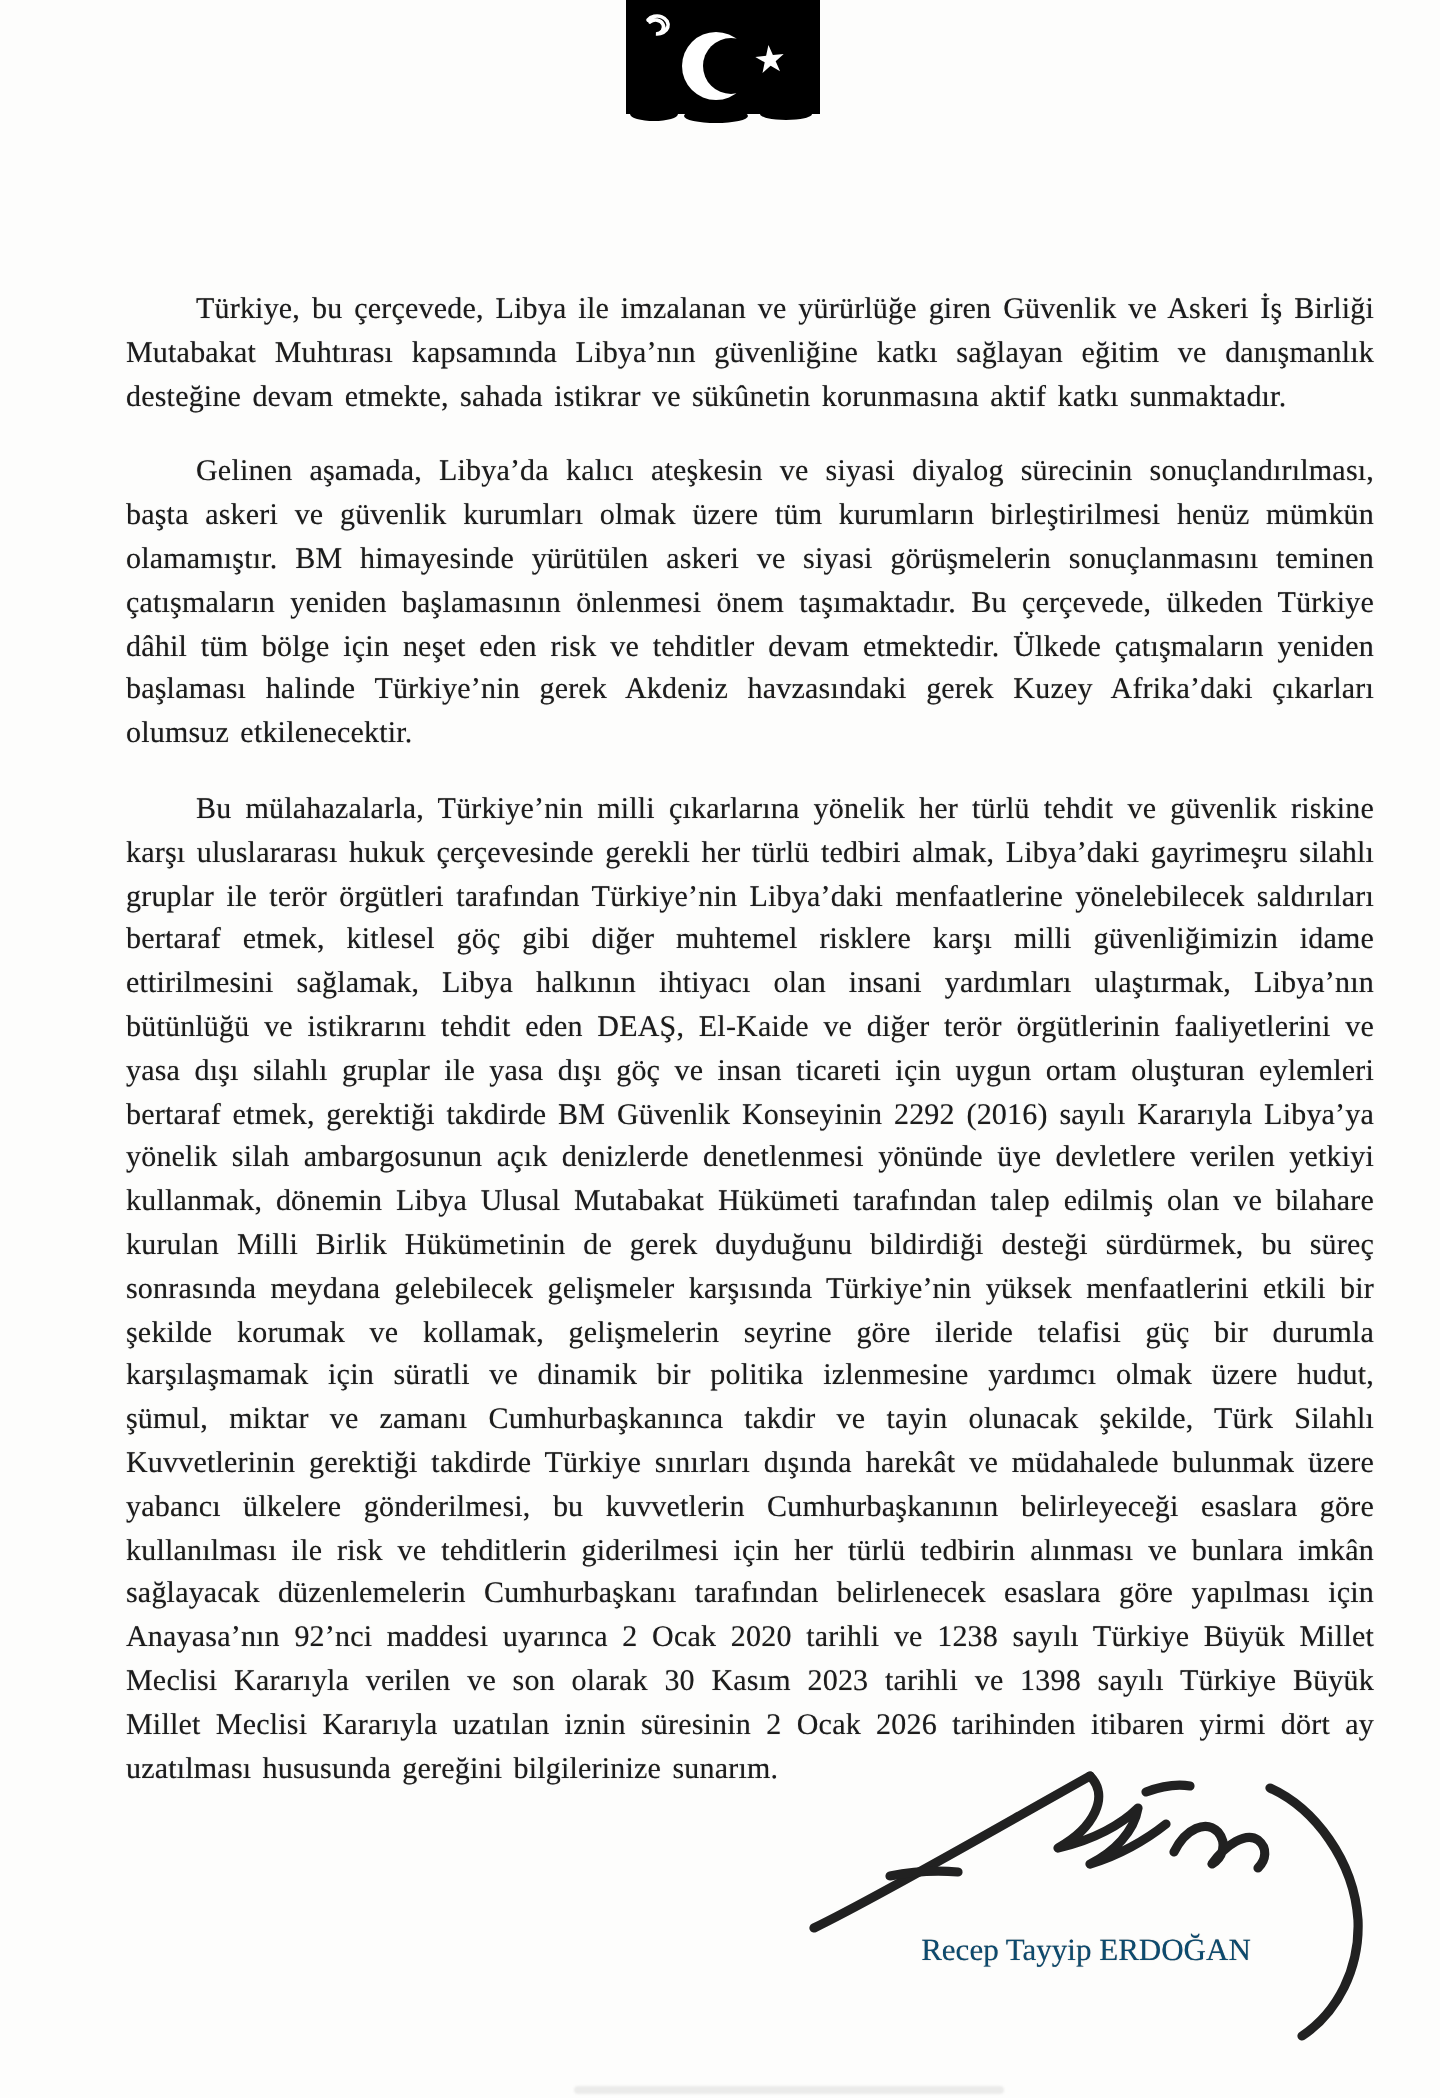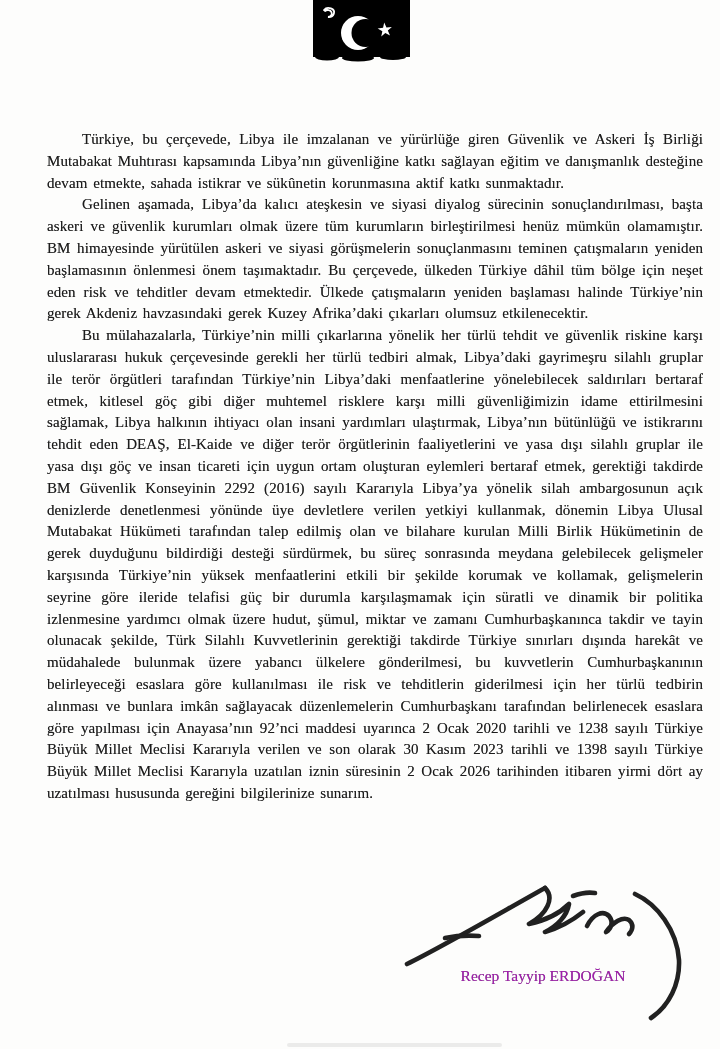--- a/index.html
+++ b/index.html
@@ -18,21 +18,21 @@
     width: 97px;
     height: 62px;
   }
   .doc-body {
     position: absolute;
     left: 47px;
     top: 129px;
     width: 656px;
   }
   .doc-body p {
-    margin: 0;
+    margin: 16px;
     text-align: justify;
     text-indent: 35px;
     font-size: 15px;
     line-height: 21.8px;
     color: #1c1c1c;
     letter-spacing: 0.1px;
     word-spacing: 1.8px;
     text-shadow: 0 0 0.4px rgba(20,20,20,0.55);
   }
   .signature-svg {
@@ -41,21 +41,21 @@
     top: 868px;
     width: 300px;
     height: 158px;
   }
   .signatory {
     position: absolute;
     left: 408px;
     top: 965px;
     width: 270px;
     text-align: center;
-    color: #a21caf;
+    color: #0c4a6e;
   }
   .signatory .name {
     font-size: 15.5px;
     line-height: 21px;
     text-shadow: 0 0 0.4px rgba(20,20,20,0.55);
   }
   .signatory .title {
     font-size: 15px;
     line-height: 20px;
     text-shadow: 0 0 0.4px rgba(20,20,20,0.55);

